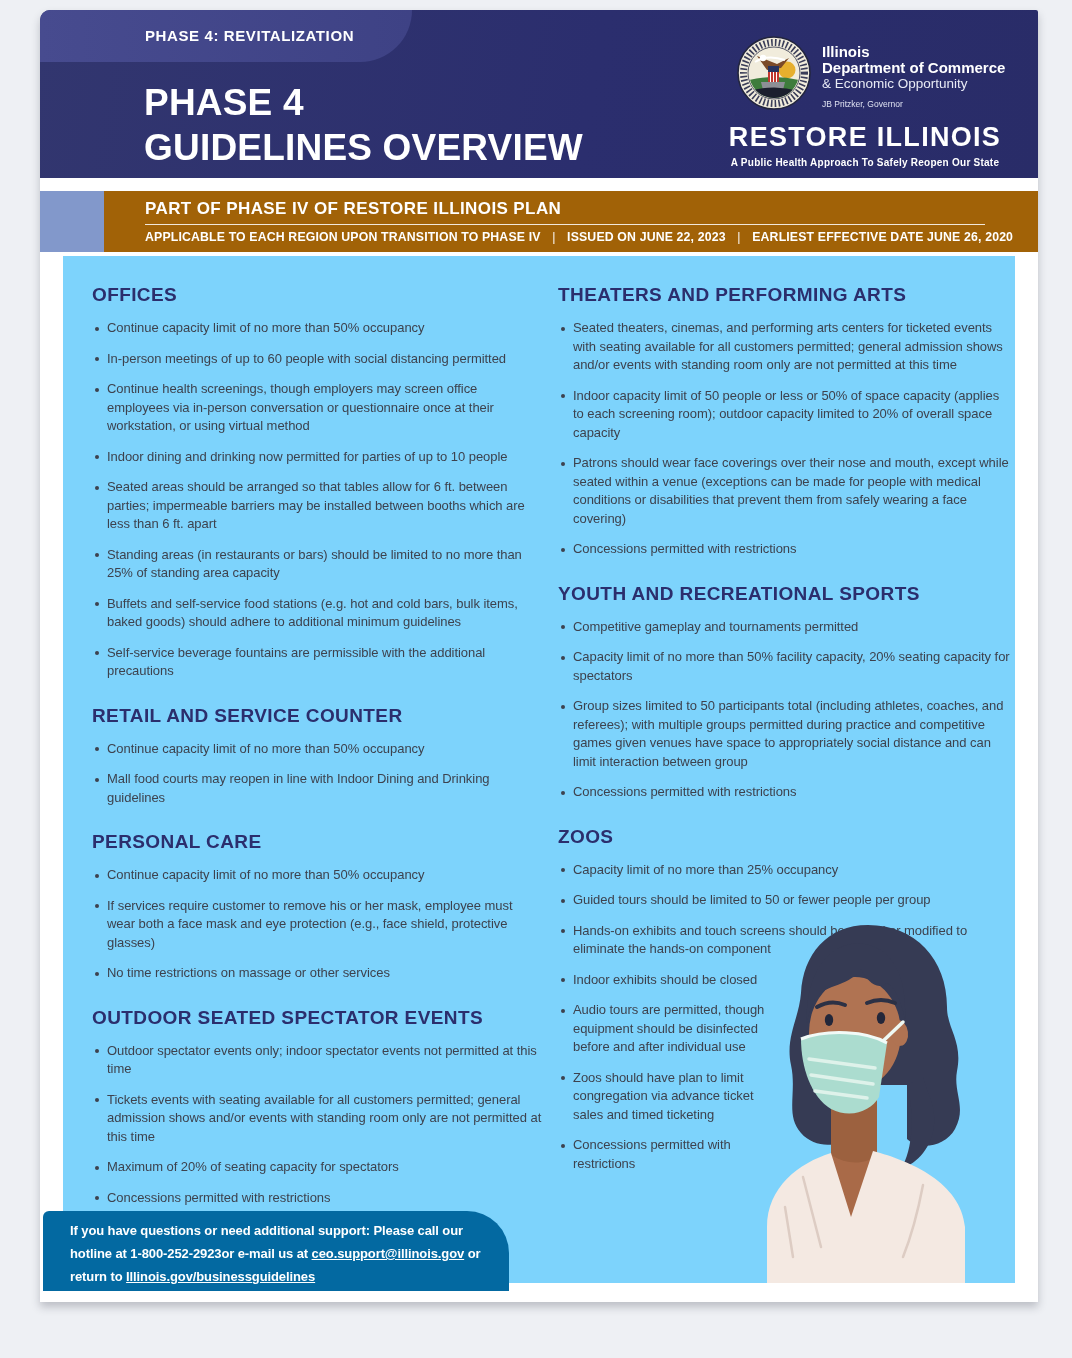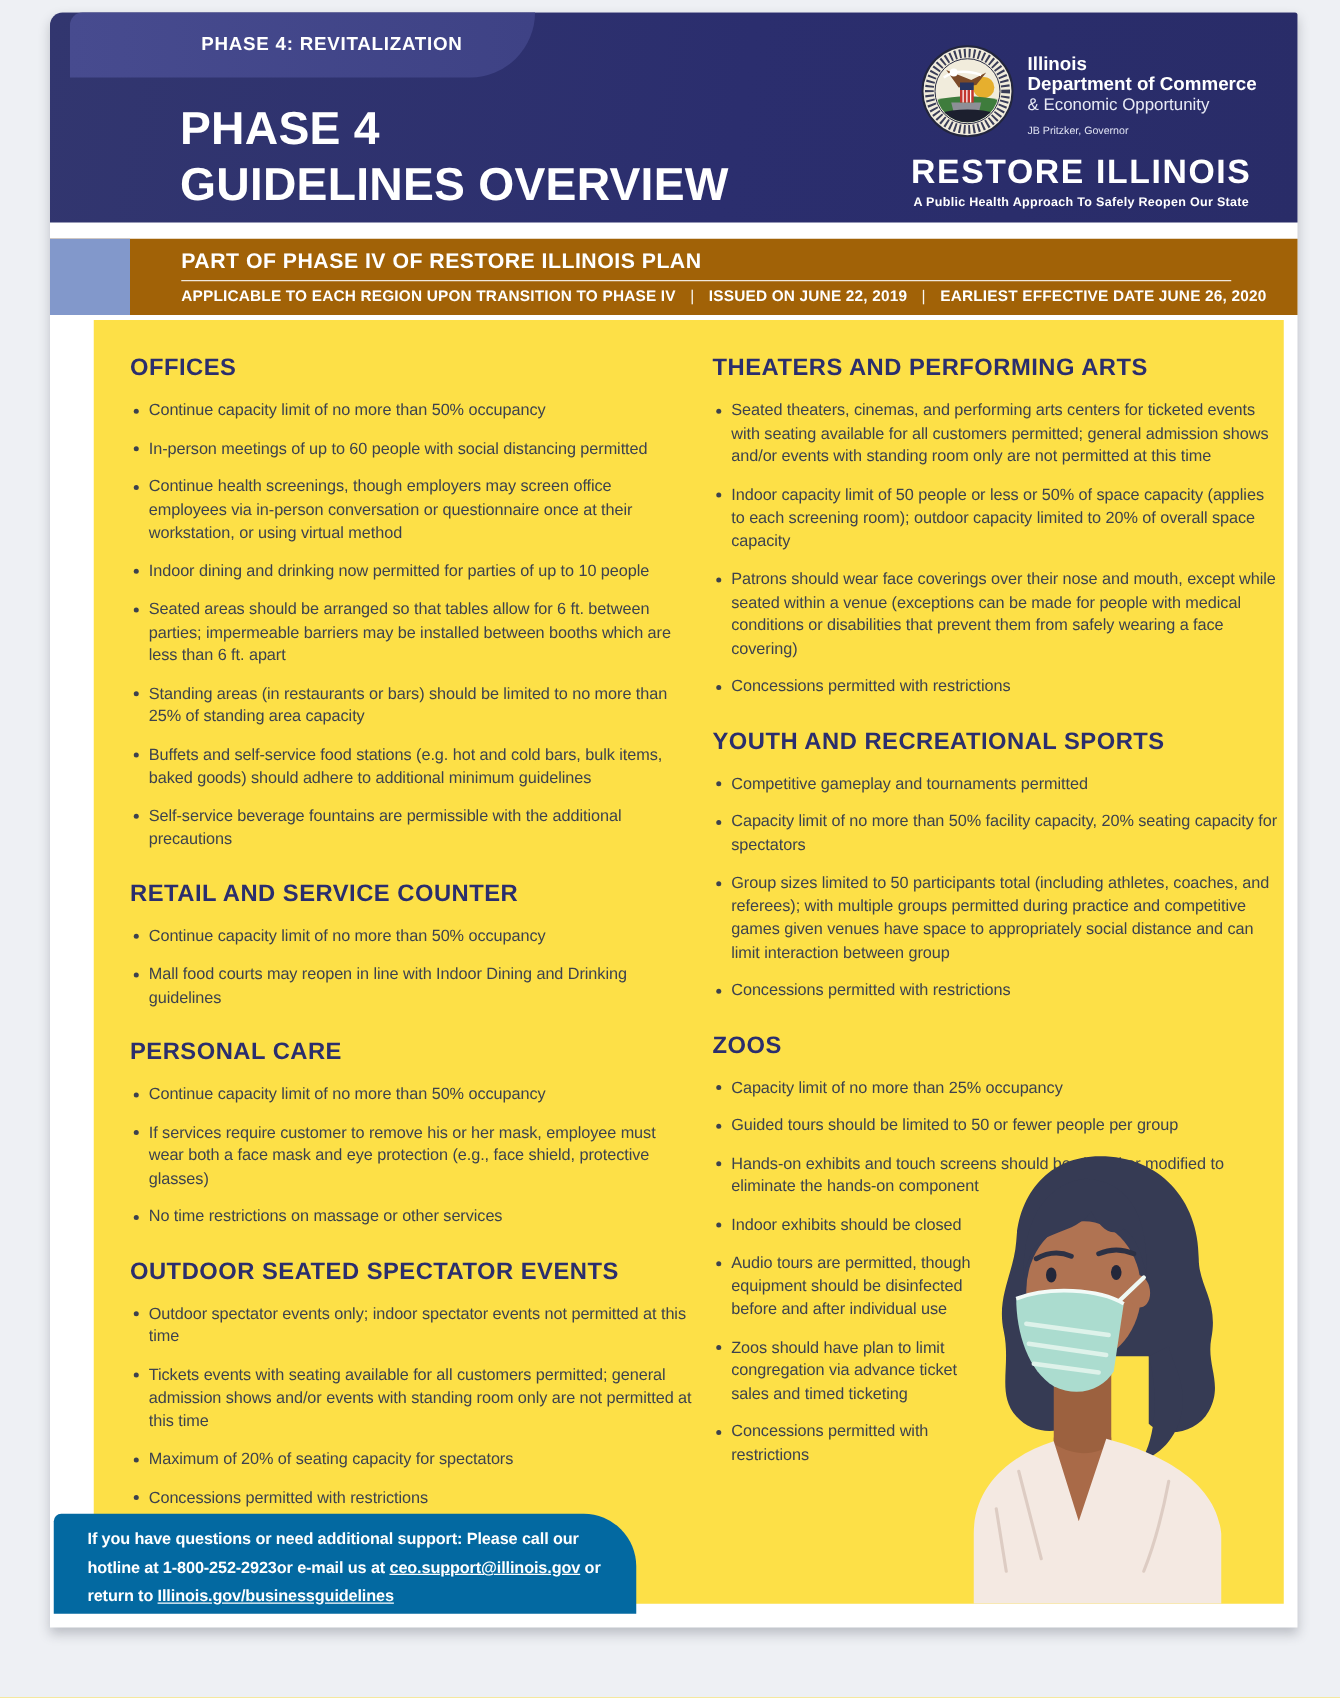--- a/index.html
+++ b/index.html
@@ -14,21 +14,21 @@
     background:#ffffff;border-radius:10px 2px 0 0;
     box-shadow:0 5px 9px rgba(40,45,60,.25);
   }
   
   .header{
     position:absolute;left:0;top:0;width:998px;height:168px;
     background:linear-gradient(100deg,#32366f 0%,#2b2e6e 55%,#292c68 100%);
     border-radius:10px 2px 0 0;
   }
   .tab{
-    position:absolute;left:16px;top:0;width:372px;height:52px;
+    position:absolute;left:0;top:0;width:372px;height:52px;
     background:linear-gradient(90deg,#474b8f,#3e4285);
     border-radius:10px 0 52px 0;
   }
   .tab-label{
     position:absolute;left:105px;top:17px;
     font-size:15px;font-weight:700;color:#fff;letter-spacing:.6px;white-space:nowrap;
   }
   .title{
     position:absolute;left:104px;top:70px;color:#fff;
     font-weight:900;font-size:37px;line-height:45px;letter-spacing:.2px;white-space:nowrap;
@@ -48,21 +48,21 @@
     color:#fff;font-size:10px;font-weight:700;letter-spacing:.25px;white-space:nowrap;
   }
   
   .band{position:absolute;left:0;top:181px;width:998px;height:61px;background:#a16207;}
   .band::before{content:"";position:absolute;left:0;top:0;width:64px;height:61px;background:#8298cb;}
   .band-line1{position:absolute;left:105px;top:8px;font-size:17px;font-weight:700;color:#fff;letter-spacing:.4px;white-space:nowrap;}
   .band-rule{position:absolute;left:105px;top:33px;width:840px;height:1px;background:rgba(255,255,255,.85);}
   .band-line2{position:absolute;left:105px;top:39px;font-size:12.3px;font-weight:700;color:#fff;letter-spacing:.15px;white-space:nowrap;}
   .band-sep{margin:0 8px;font-weight:400;opacity:.95;}
   
-  .panel{position:absolute;left:35px;top:246px;width:952px;height:1027px;background:#fde047;}
+  .panel{position:absolute;left:23px;top:246px;width:952px;height:1027px;background:#7dd3fc;}
   .col{position:absolute;top:22px;}
   .col-left{left:29px;width:450px;}
   .col-right{left:495px;width:452px;}
   section{margin:0;}
   section h2{
     margin:24px 0 13px;font-size:19px;font-weight:800;color:#2b2e6d;letter-spacing:.4px;
   }
   section:first-child h2{margin-top:6px;}
   section ul{list-style:none;margin:0;padding:0;}
   section li{
@@ -131,21 +131,21 @@
     <div class="program" data-name="restore-illinois-wordmark">RESTORE ILLINOIS</div>
     <div class="tagline" data-name="restore-illinois-tagline">A Public Health Approach To Safely Reopen Our State</div>
   </div>
 
   <div class="band" data-name="subheader-band">
     <div class="band-line1" data-name="subheader-title">PART OF PHASE IV OF RESTORE ILLINOIS PLAN</div>
     <div class="band-rule" data-name="subheader-divider-line"></div>
     <div class="band-line2" data-name="subheader-details">
       <span data-name="subheader-applicable">APPLICABLE TO EACH REGION UPON TRANSITION TO PHASE IV</span>
       <span class="band-sep" data-name="subheader-separator">|</span>
-      <span data-name="subheader-issued">ISSUED ON JUNE 22, 2019</span>
+      <span data-name="subheader-issued">ISSUED ON JUNE 22, 2023</span>
       <span class="band-sep" data-name="subheader-separator">|</span>
       <span data-name="subheader-effective">EARLIEST EFFECTIVE DATE JUNE 26, 2020</span>
     </div>
   </div>
 
   <div class="panel" data-name="content-panel">
     <div class="col col-left" data-name="column-left">
         <section data-name="section-offices">
           <h2 data-name="section-title">OFFICES</h2>
           <ul data-name="section-bullet-list">

